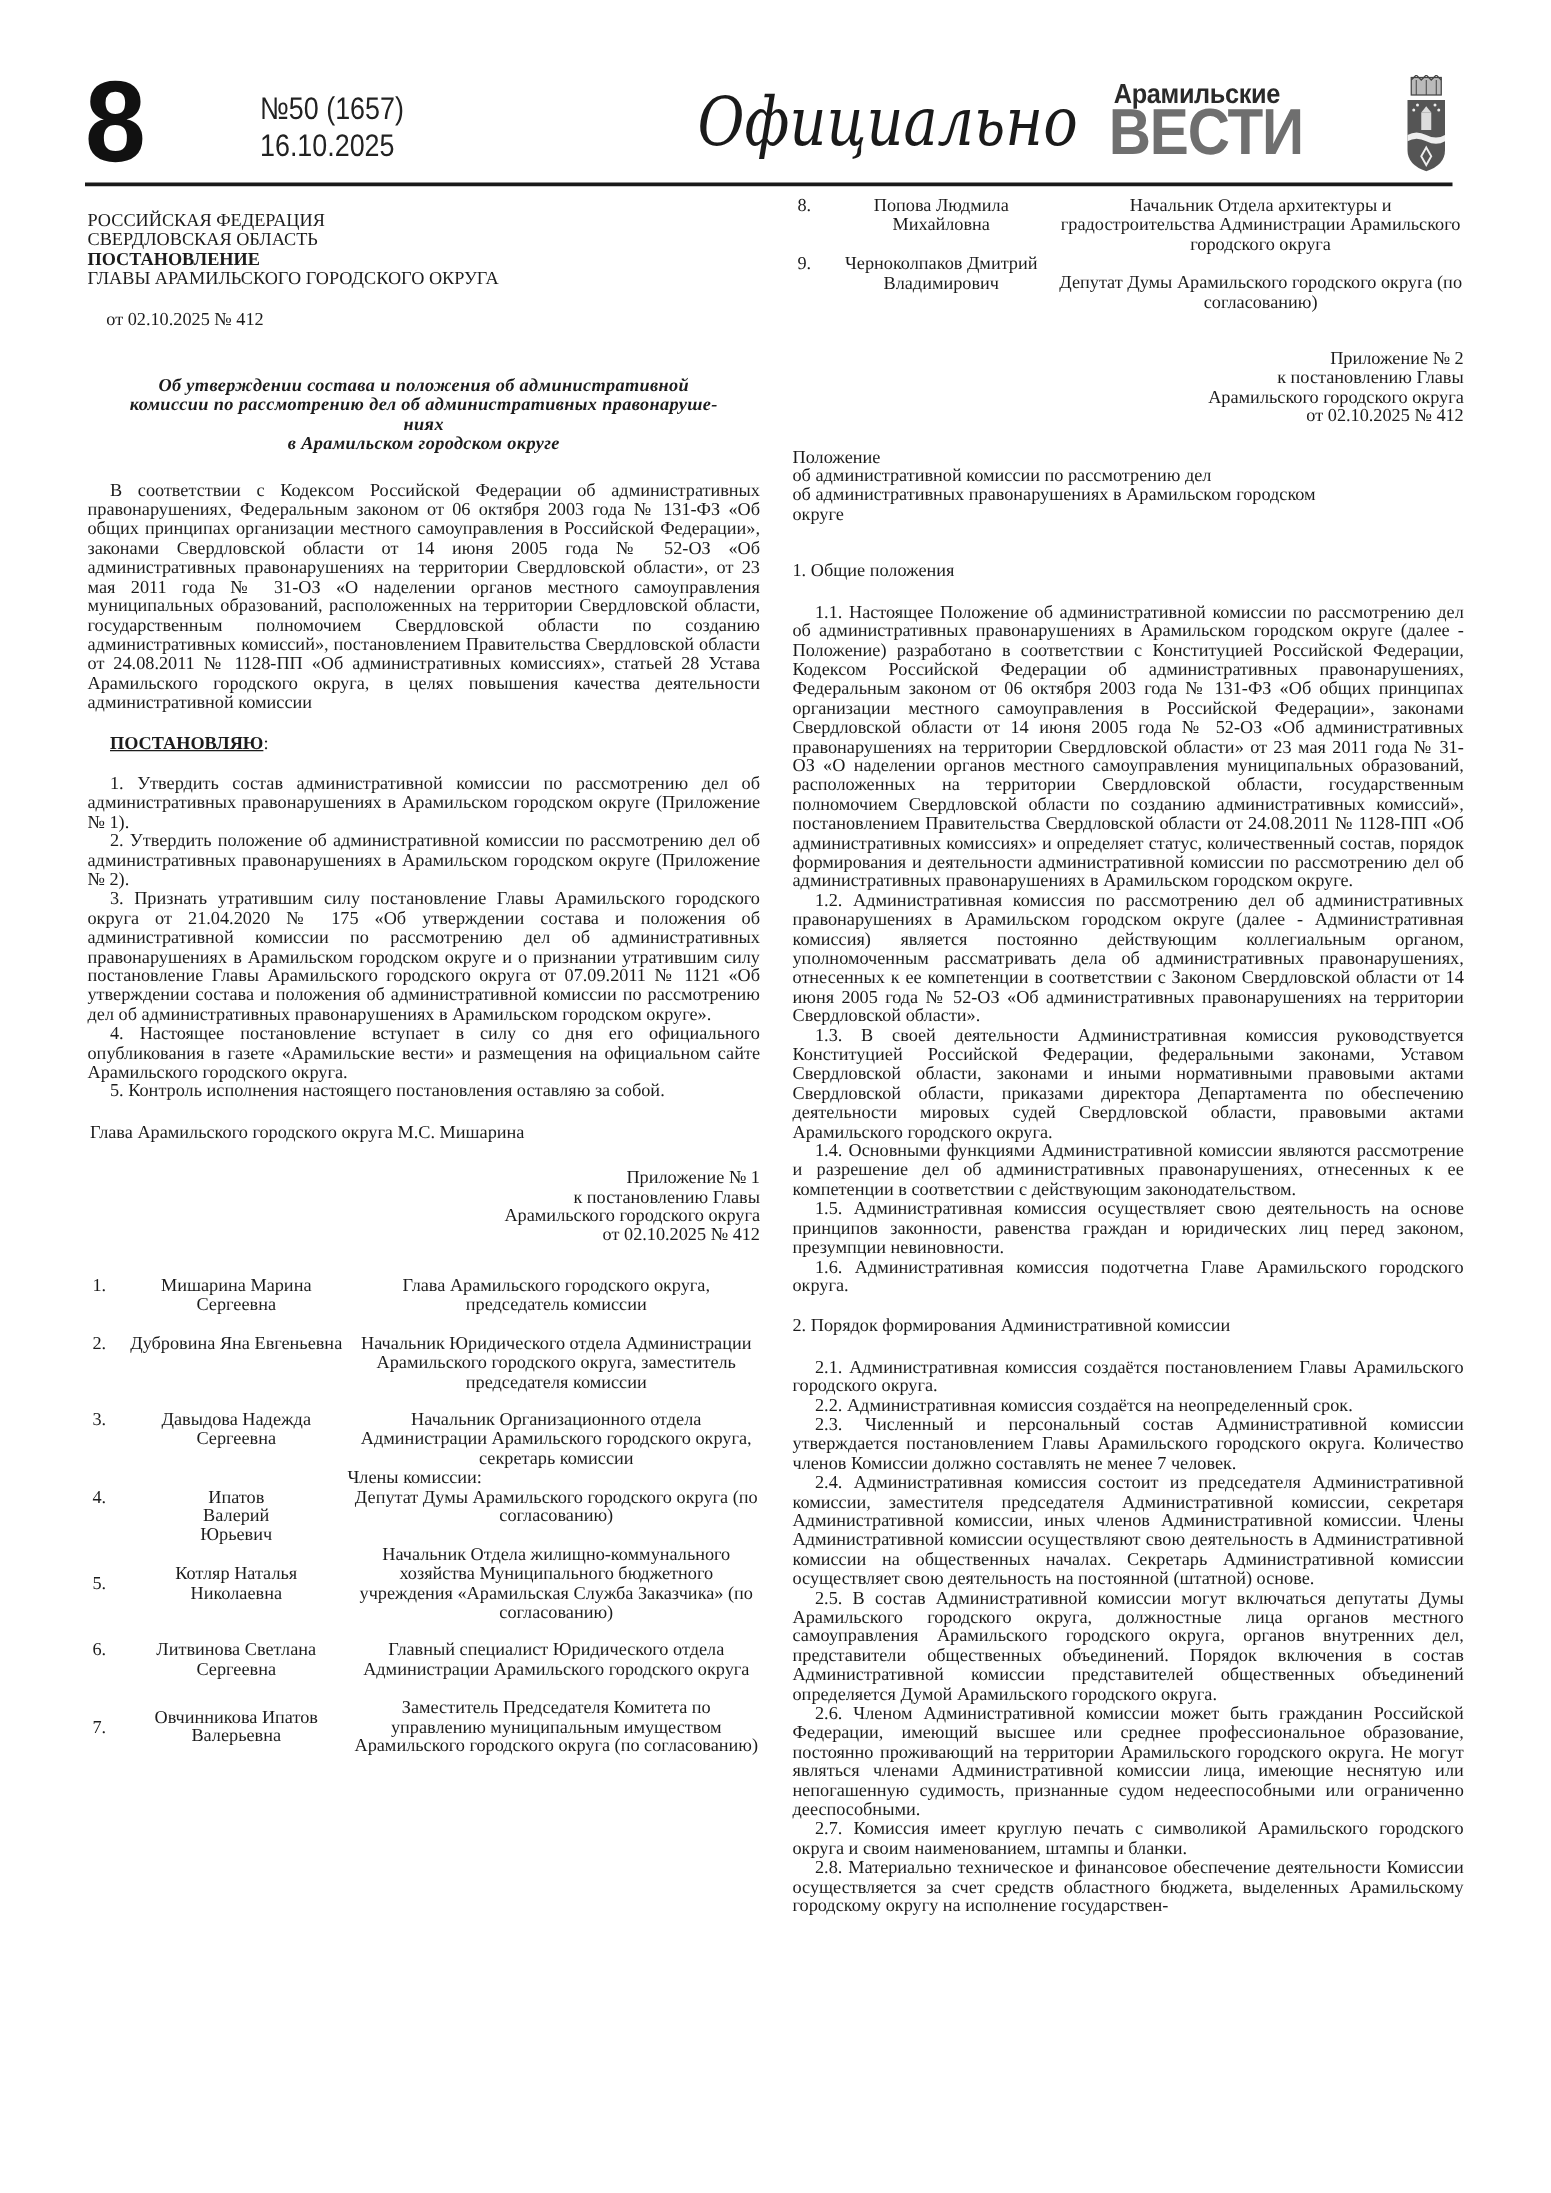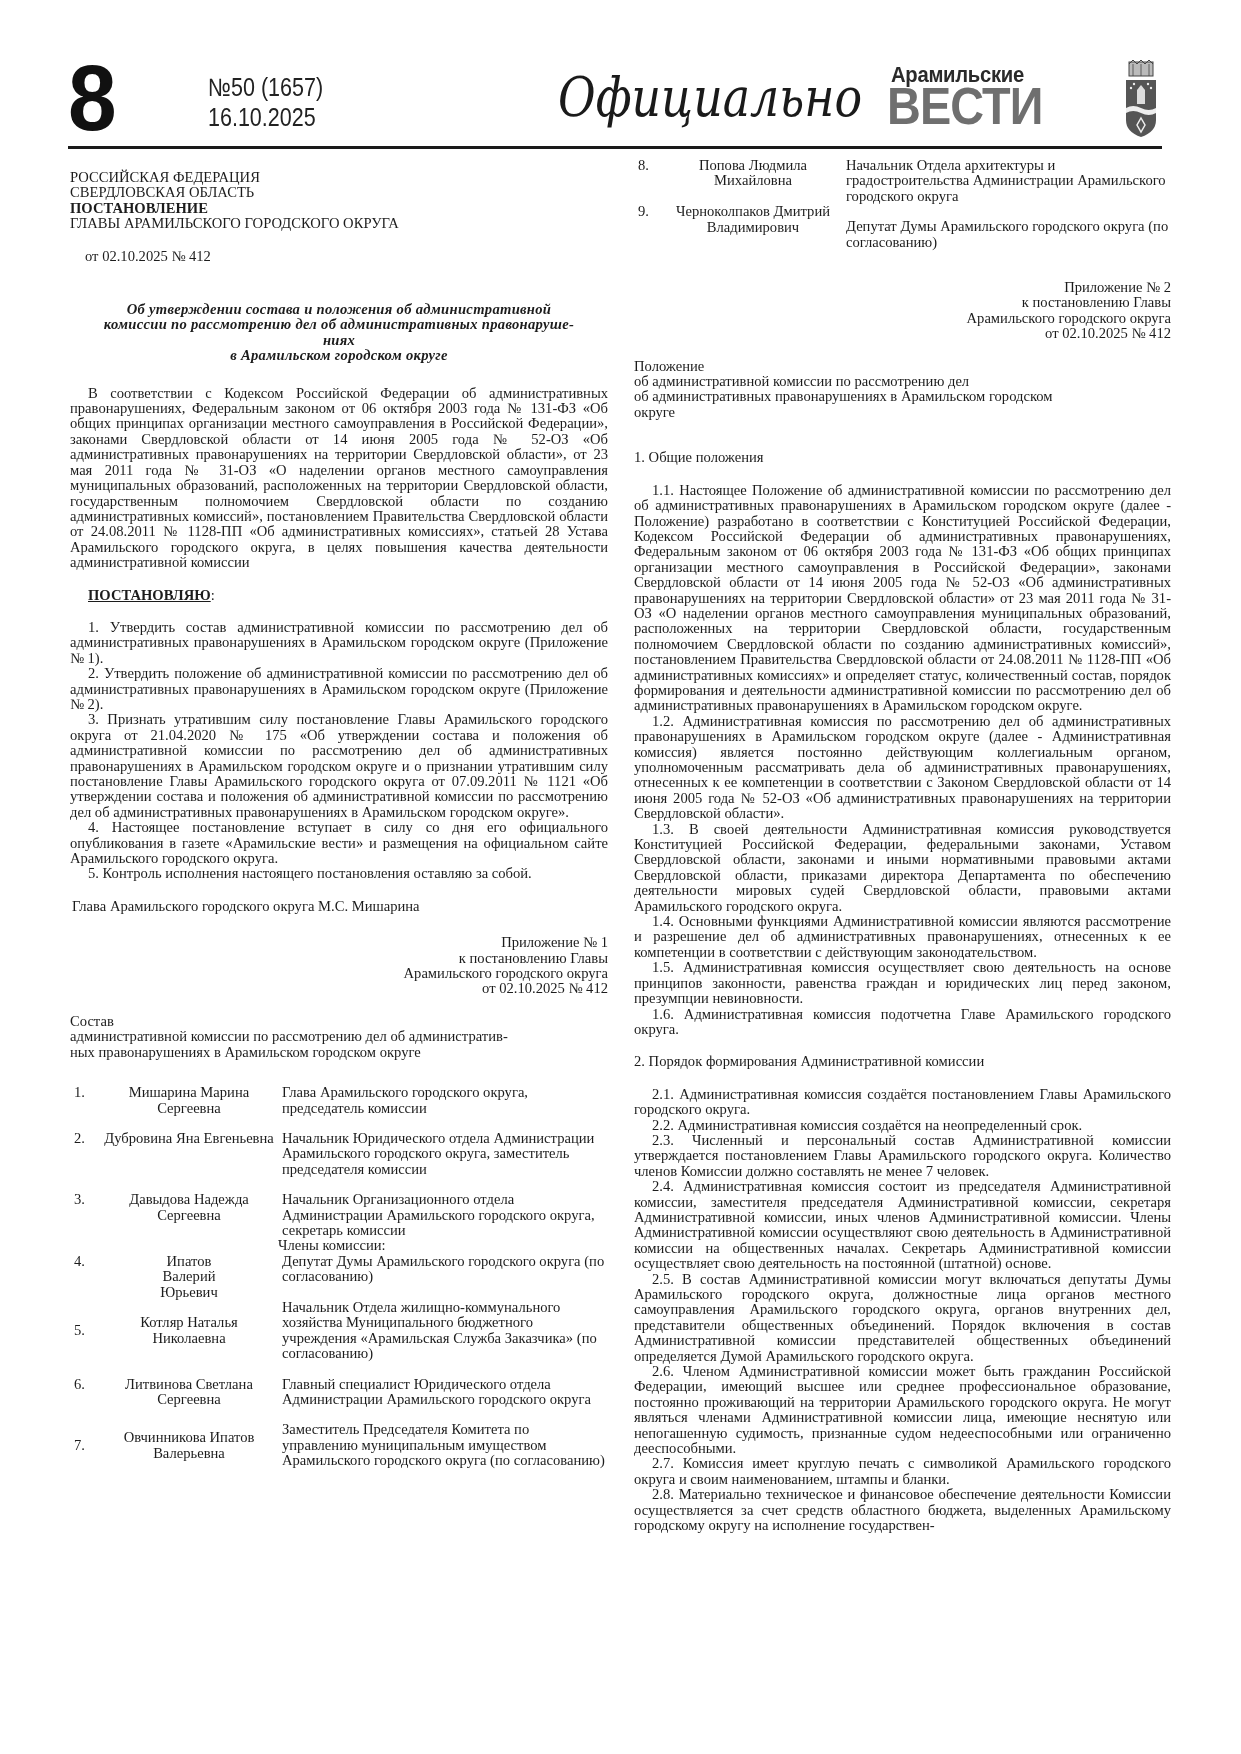--- a/index.html
+++ b/index.html
@@ -25,21 +25,21 @@
   .col-right { left: 634px; top: 158px; width: 537px; }
   .center { text-align: left; }
   .right { text-align: right; }
   .p { text-indent: 18px; margin: 0; }
   .heading-bold { font-weight: bold; }
   .title-ital { font-weight: bold; font-style: italic; text-align: center; letter-spacing: 0.3px; }
   .postanov { font-weight: bold; margin-left: 18px; text-decoration: underline; }
   .member { display: flex; align-items: flex-start; }
   .m-num { width: 30px; flex: none; padding-left: 4px; }
   .m-name { width: 170px; flex: none; text-align: center; }
-  .m-role { flex: 1; text-align: left; padding-left: 8px; }
+  .m-role { flex: 1; text-align: center; padding-left: 8px; }
 </style>
 </head>
 <body>
 
 <header class="masthead">
   <div class="page-num">8</div>
   <div class="issue">
     <div>№50 (1657)</div>
     <div>16.10.2025</div>
   </div>
@@ -99,25 +99,20 @@
 
   <div style="margin-top:17px; padding-left:2px;">Глава Арамильского городского округа М.С. Мишарина</div>
 
   <div class="right" style="margin-top:21px;">
     <div>Приложение № 1</div>
     <div>к постановлению Главы</div>
     <div>Арамильского городского округа</div>
     <div>от 02.10.2025 № 412</div>
   </div>
 
-  <div class="center" style="margin-top:17px;">
-    <div>Состав</div>
-    <div>административной комиссии по рассмотрению дел об административ-</div>
-    <div>ных правонарушениях в Арамильском городском округе</div>
-  </div>
 
   <div style="margin-top:25px;">
     <div class="member">
       <div class="m-num">1.</div>
       <div class="m-name">Мишарина Марина Сергеевна</div>
       <div class="m-role">Глава Арамильского городского округа, председатель комиссии</div>
     </div>
     <div class="member" style="margin-top:15px;">
       <div class="m-num">2.</div>
       <div class="m-name">Дубровина Яна Евгеньевна</div>

